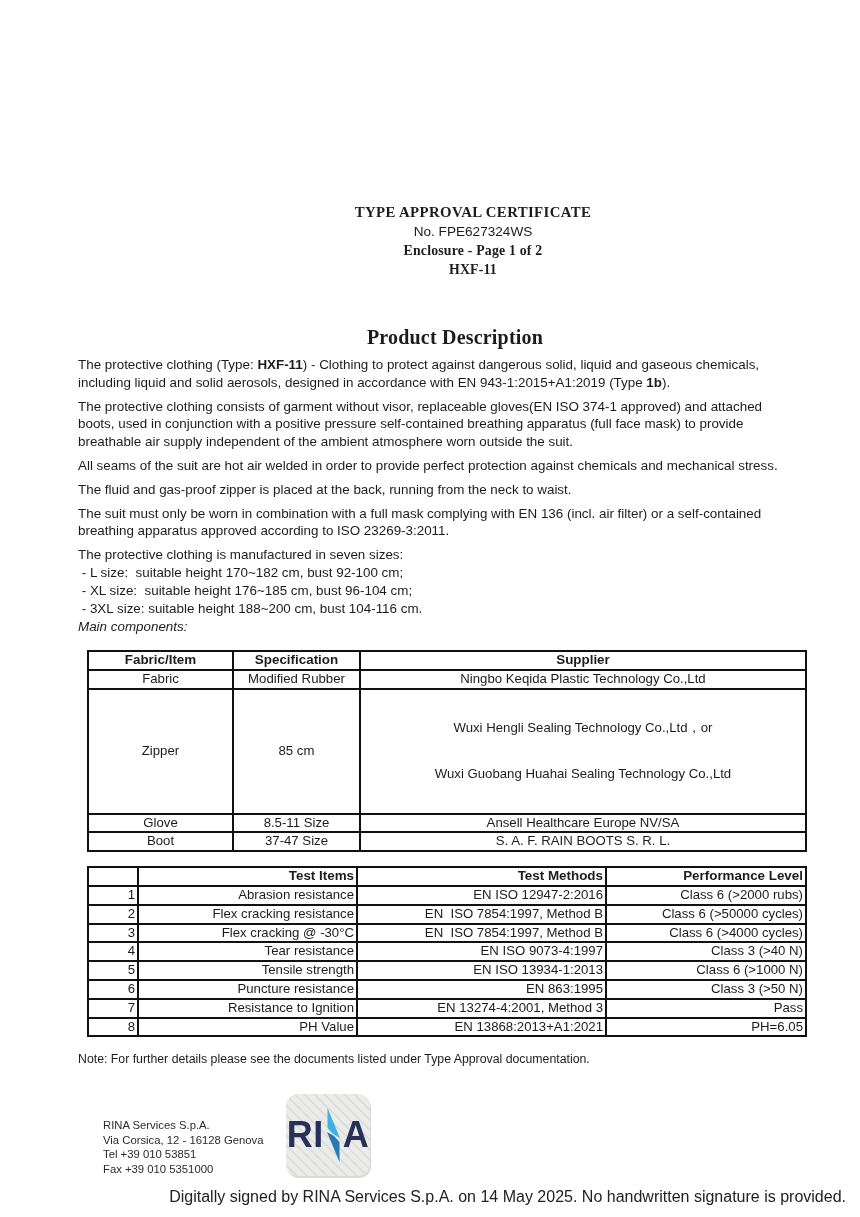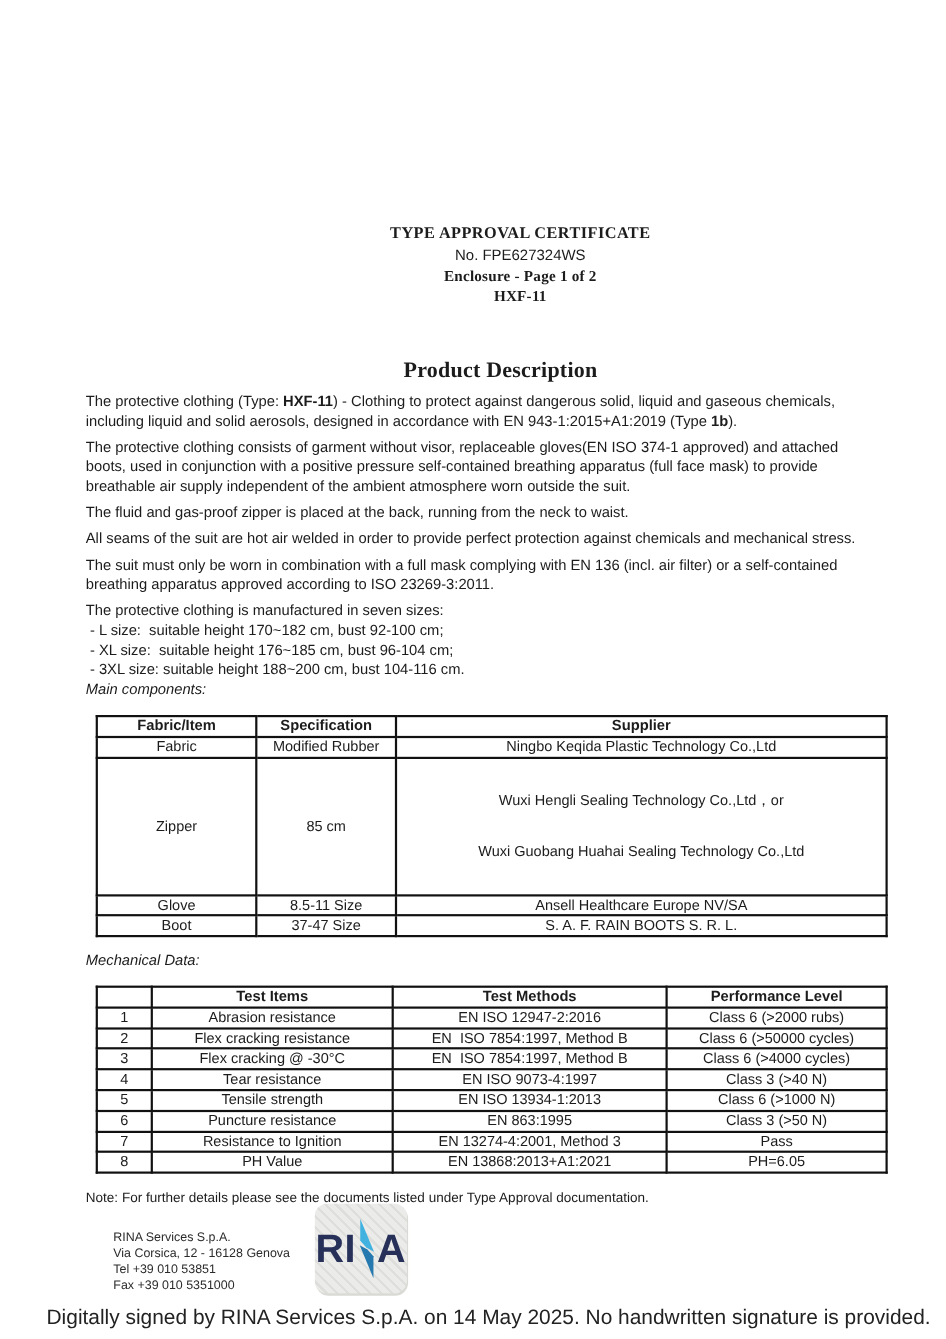--- a/index.html
+++ b/index.html
@@ -36,62 +36,62 @@
     margin-left:9px; margin-top:14px;
   }
   .tbl th, .tbl td {
     border:2px solid #111; text-align:center; vertical-align:middle;
     padding:1px 2px; font-size:13.2px; line-height:14.8px; white-space:pre-wrap; overflow:hidden;
   }
   .tbl th { font-size:13.4px; font-weight:bold; }
   .main-tbl td, .main-tbl th { height:14px; }
   .main-tbl td.two-line { height:32px; }
   .main-tbl .cell-line { line-height:16px; }
-  .mech-tbl td, .mech-tbl th { height:14px; }
+  .mech-tbl td, .mech-tbl th { height:14px;text-align:right; }
 
   .note { margin-top:14px; font-size:12.3px; }
 
   
   .addr { position:absolute; left:103px; top:1118px; font-size:11.3px; line-height:14.6px; color:#2b2b2b; }
   .logo-tile {
     position:absolute; left:286px; top:1094px; width:84px; height:82px; border-radius:12px;
     background:#ebebe9;
     background-image:repeating-linear-gradient(45deg, rgba(175,175,172,.22) 0 2px, rgba(0,0,0,0) 2px 7px);
     box-shadow:1px 2px 0 #d9d9d5;
     display:flex; align-items:center; justify-content:center;
   }
   .logo-text {
     font-weight:bold; font-size:36px; color:#273059; letter-spacing:.5px;
     font-family:"Liberation Sans", sans-serif; line-height:1;
   }
   .logo-bolt { margin:0 1px; display:block; }
 
-  .signature { position:absolute; right:14px; top:1188px; font-size:19px; color:#222; }
+  .signature { position:absolute; right:14px; top:1188px; font-size:16px; color:#222; }
 </style>
 </head>
 <body>
 
 <div class="page">
 
   <header class="doc-header">
     <div class="hline t1 serif">TYPE APPROVAL CERTIFICATE</div>
     <div class="hline t2"><span>No. </span><b>FPE627324WS</b></div>
     <div class="hline t3 serif">Enclosure - Page 1 of 2</div>
     <div class="hline t3 serif">HXF-11</div>
   </header>
 
   <div class="section-title">Product Description</div>
 
   <main class="body">
 
     <p><span>The protective clothing (Type: </span><b>HXF-11</b><span>) - Clothing to protect against dangerous solid, liquid and gaseous chemicals, including liquid and solid aerosols, designed in accordance with EN 943-1:2015+A1:2019 (Type </span><b>1b</b><span>).</span></p>
 
     <p>The protective clothing consists of garment without visor, replaceable gloves(EN ISO 374-1 approved) and attached boots, used in conjunction with a positive pressure self-contained breathing apparatus (full face mask) to provide breathable air supply independent of the ambient atmosphere worn outside the suit.</p>
+    <p>All seams of the suit are hot air welded in order to provide perfect protection against chemicals and mechanical stress.</p>
     <p>The fluid and gas-proof zipper is placed at the back, running from the neck to waist.</p>
-    <p>All seams of the suit are hot air welded in order to provide perfect protection against chemicals and mechanical stress.</p>
     <p>The suit must only be worn in combination with a full mask complying with EN 136 (incl. air filter) or a self-contained breathing apparatus approved according to ISO 23269-3:2011.</p>
 
     <p class="tight">The protective clothing is manufactured in seven sizes:</p>
     <div class="size-line"> - L size:  suitable height 170~182 cm, bust 92-100 cm;</div>
     <div class="size-line"> - XL size:  suitable height 176~185 cm, bust 96-104 cm;</div>
     <div class="size-line"> - 3XL size: suitable height 188~200 cm, bust 104-116 cm.</div>
 
     <div class="tbl-label">Main components:</div>
     <table class="tbl main-tbl">
       <colgroup>
@@ -124,21 +124,20 @@
         <td>Ansell Healthcare Europe NV/SA</td>
       </tr>
       <tr>
         <td>Boot</td>
         <td>37-47 Size</td>
         <td>S. A. F. RAIN BOOTS S. R. L.</td>
       </tr>
     </tbody>
       </table>
 
-    <div class="tbl-label mech-label">Mechanical Data:</div>
     <table class="tbl mech-tbl">
       <colgroup>
           <col style="width:50px">
           <col style="width:219px">
           <col style="width:249px">
           <col style="width:200px">
         </colgroup>
       <tbody>
           <tr>
         <th></th>

